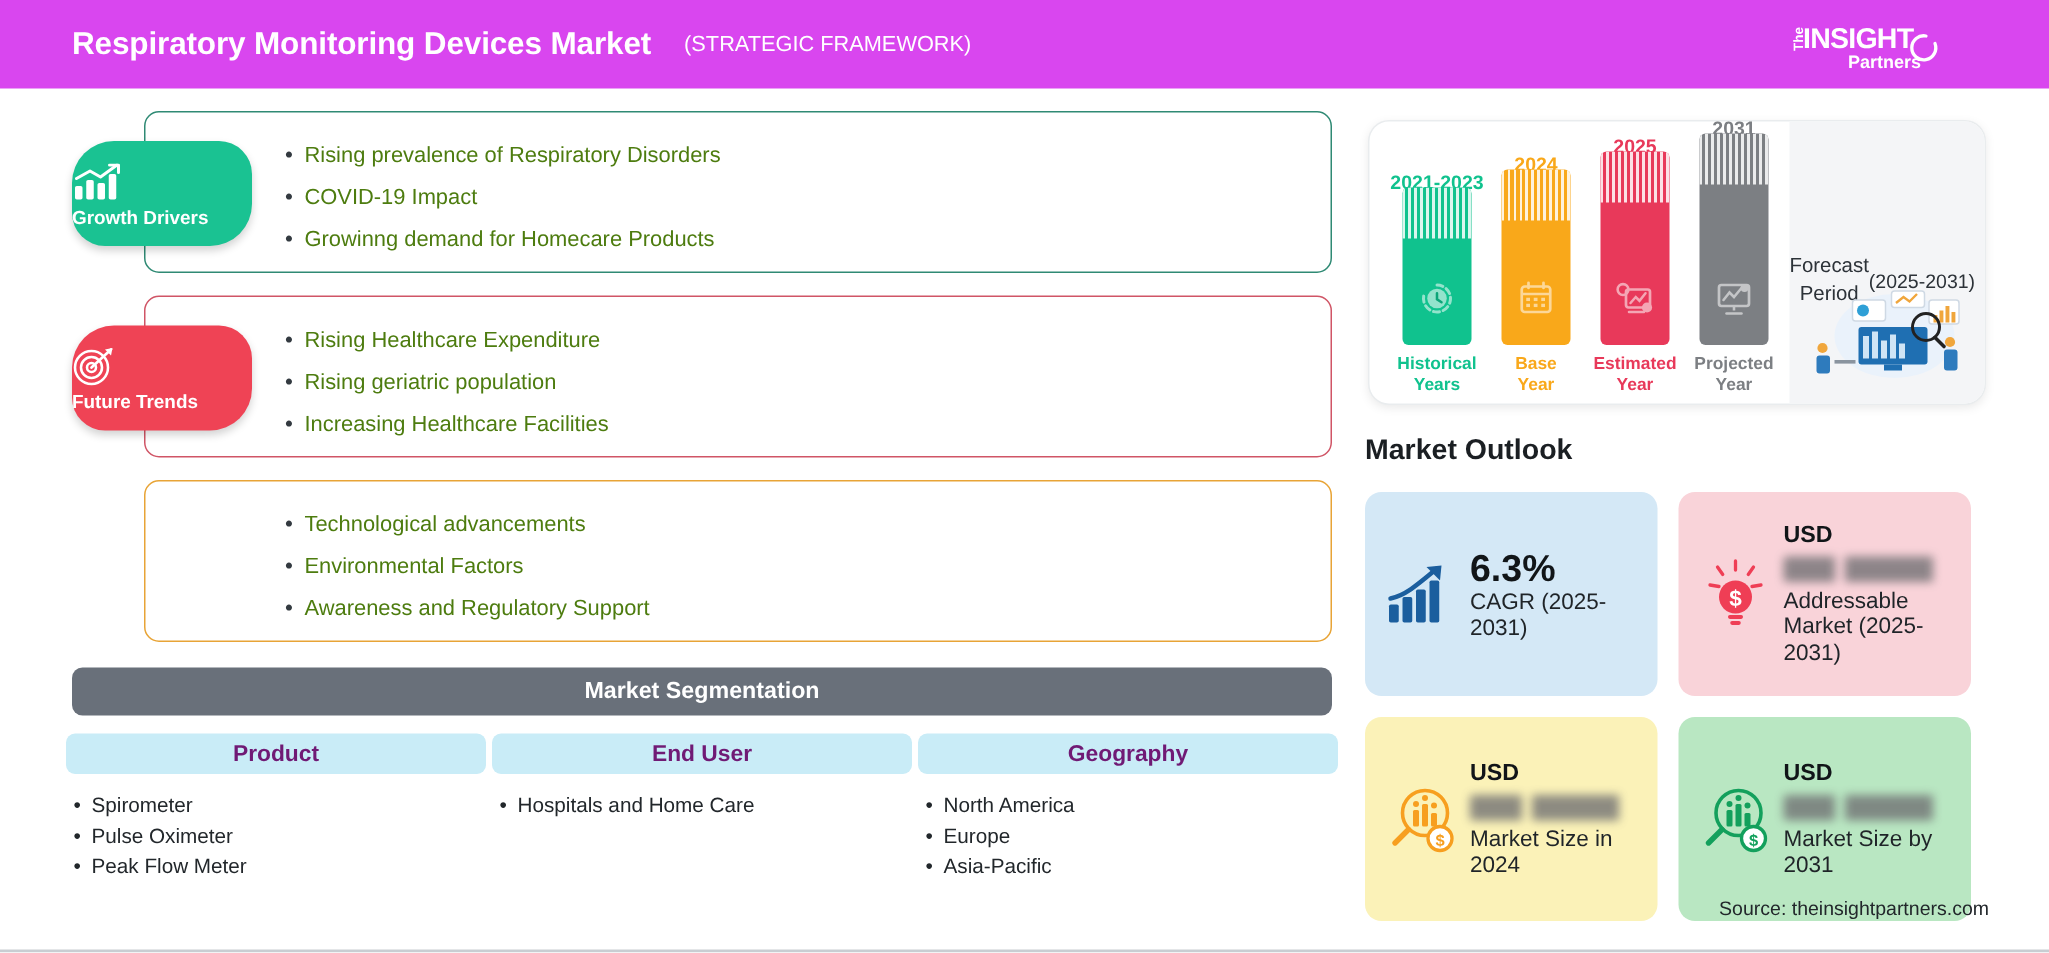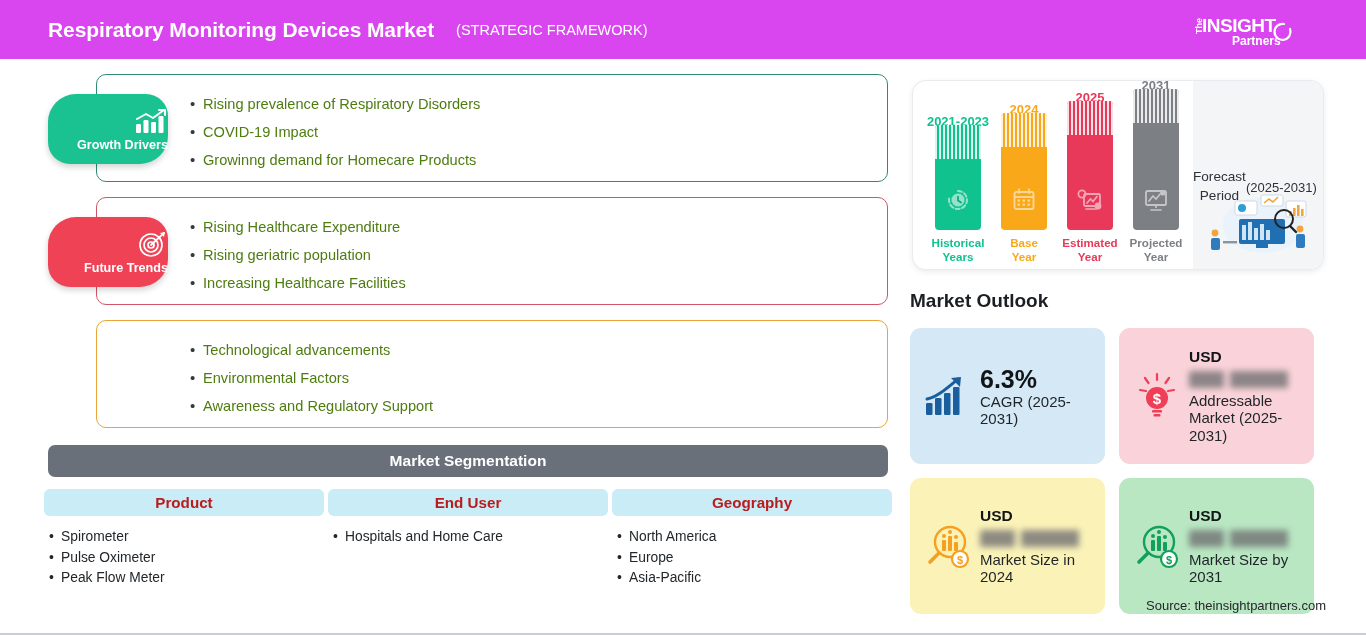--- a/index.html
+++ b/index.html
@@ -67,21 +67,21 @@
     position: absolute; left: -13px; top: 0;
     color: #333a40; font-size: 15px;
   }
 
   .badge {
     position: absolute;
     left: 48px;
     width: 120px; height: 70px;
     border-radius: 26px 26px 26px 26px;
     display: flex; flex-direction: column;
-    align-items: flex-end; justify-content: center;
+    align-items: flex-start; justify-content: center;
     color: #fff;
     box-shadow: 0 3px 6px rgba(0,0,0,0.18);
     z-index: 4;
   }
   .badge.b1 { top: 35px;  background: #1ac292; border-radius: 28px 22px 28px 22px; }
   .badge.b2 { top: 158px; background: #ef4355; border-radius: 28px 22px 28px 22px; }
   .badge.b3 { top: 281px; background: #f89a1c; border-radius: 28px 22px 28px 22px; }
   .badge .b-icon { height: 28px; display: flex; align-items: flex-end; }
   .badge .b-label {
     font-size: 12.6px; font-weight: bold;
@@ -101,21 +101,21 @@
     position: absolute; left: 44px; top: 430px;
     width: 848px; height: 130px;
     display: flex;
   }
   .seg-col { width: 282px; margin-right: 4px; }
   .seg-col:last-child { margin-right: 0; }
   .seg-pill {
     height: 27px; background: #c9ecf7; border-radius: 6px;
     display: flex; align-items: center; justify-content: center;
   }
-  .seg-pill span { font-size: 15.2px; font-weight: bold; color: #b91c1c; }
+  .seg-pill span { font-size: 15.2px; font-weight: bold; color: #701a75; }
   .seg-list { margin-top: 11px; padding-left: 5px; }
   .seg-list li {
     list-style: none; font-size: 13.8px; color: #22272b;
     line-height: 20.5px; position: relative; padding-left: 12px;
   }
   .seg-list li::before {
     content: "\2022"; position: absolute; left: 0; top: -1px; font-size: 14px;
   }
 
   

